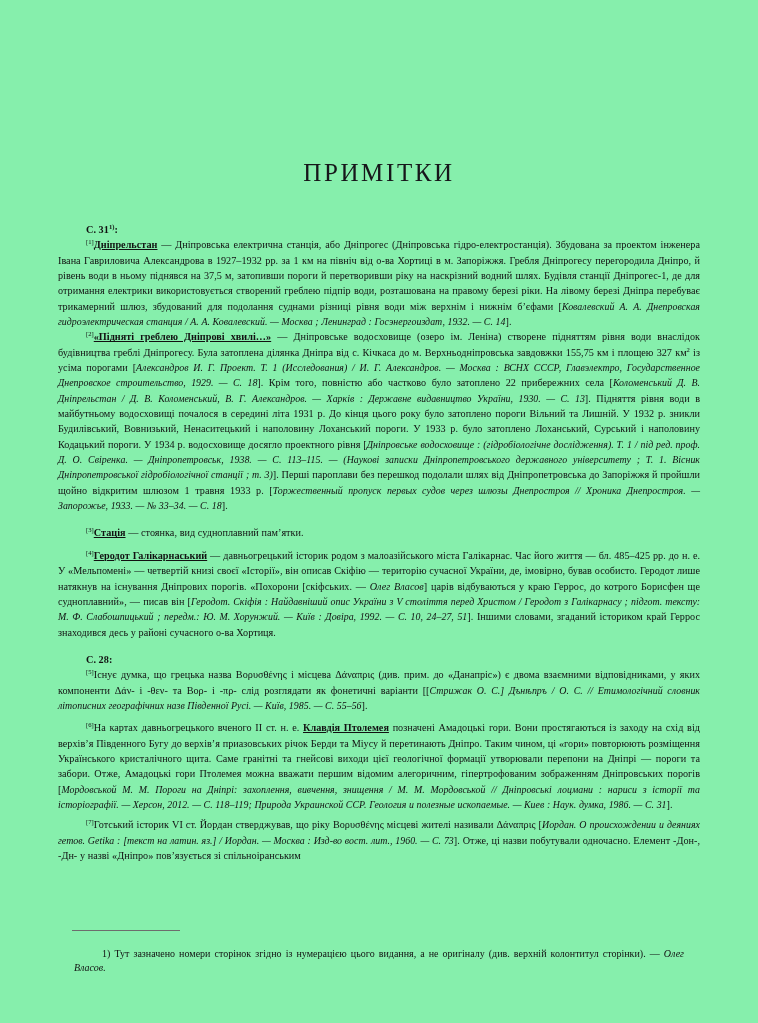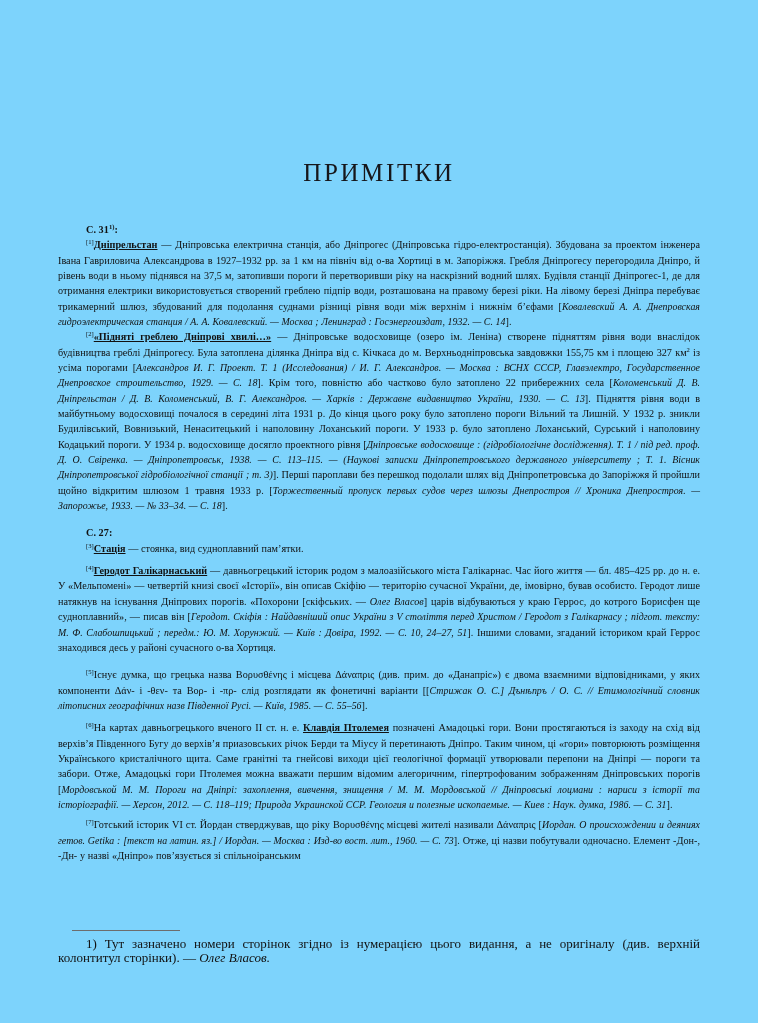--- a/index.html
+++ b/index.html
@@ -14,21 +14,21 @@
     position: relative;
     font-family: "Liberation Serif", "DejaVu Serif", serif;
     color: #111111;
     overflow: hidden;
   }
   .page {
     position: absolute;
     left: 0; top: 0;
     width: 758px;
     height: 1023px;
-    background: #7dd3fc;
+    background: #86efac;
   }
   .page-title {
     position: absolute;
     left: 0;
     top: 142px;
     width: 758px;
     text-align: center;
     font-size: 25px;
     letter-spacing: 2.6px;
     font-weight: 400;
@@ -90,23 +90,23 @@
     top: 930px;
     width: 642px;
   }
   .footnote-rule {
     width: 108px;
     height: 1px;
     background: #6d6d6d;
     margin: 0 0 6px 14px;
   }
   p.footnote {
-    font-size: 13px;
+    font-size: 10px;
     line-height: 13.6px;
-    margin: 0;
+    margin: 16px;
     text-align: justify;
     text-indent: 28px;
     letter-spacing: 0.01px;
   }
   p.footnote i { font-style: italic; }
 </style>
 </head>
 <body>
 
 <div class="page">
@@ -115,29 +115,29 @@
 
   <div class="content">
 
     <div class="sec-head"><span>С. 31</span><sup>1)</sup><span>:</span></div>
 
     <p class="note"><span class="mark">[1]</span><b>Дніпрельстан</b><span> — Дніпровська електрична станція, або Дніпрогес (Дніпровська гідро-електростанція). Збудована за проектом інженера Івана Гавриловича Александрова в 1927–1932 рр. за 1 км на північ від о-ва Хортиці в м. Запоріжжя. Гребля Дніпрогесу перегородила Дніпро, й рівень води в ньому піднявся на 37,5 м, затопивши пороги й перетворивши ріку на наскрізний водний шлях. Будівля станції Дніпрогес-1, де для отримання електрики використовується створений греблею підпір води, розташована на правому березі ріки. На лівому березі Дніпра перебуває трикамерний шлюз, збудований для подолання суднами різниці рівня води між верхнім і нижнім б’єфами [</span><i class="ref">Ковалевский А. А. Днепровская гидроэлектрическая станция / А. А. Ковалевский. — Москва ; Ленинград : Госэнергоиздат, 1932. — С. 14</i><span>].</span></p>
 
     <p class="note"><span class="mark">[2]</span><b>«Підняті греблею Дніпрові хвилі…»</b><span> — Дніпровське водосховище (озеро ім. Леніна) створене підняттям рівня води внаслідок будівництва греблі Дніпрогесу. Була затоплена ділянка Дніпра від с. Кічкаса до м. Верхньодніпровська завдовжки 155,75 км і площею 327 км</span><sup class="sq">2</sup><span> із усіма порогами [</span><i class="ref">Александров И. Г. Проект. Т. 1 (Исследования) / И. Г. Александров. — Москва : ВСНХ СССР, Главэлектро, Государственное Днепровское строительство, 1929. — С. 18</i><span>]. Крім того, повністю або частково було затоплено 22 прибережних села [</span><i class="ref">Коломенський Д. В. Дніпрельстан / Д. В. Коломенський, В. Г. Александров. — Харків : Державне видавництво України, 1930. — С. 13</i><span>]. Підняття рівня води в майбутньому водосховищі почалося в середині літа 1931 р. До кінця цього року було затоплено пороги Вільний та Лишній. У 1932 р. зникли Будилівський, Вовнизький, Ненаситецький і наполовину Лоханський пороги. У 1933 р. було затоплено Лоханський, Сурський і наполовину Кодацький пороги. У 1934 р. водосховище досягло проектного рівня [</span><i class="ref">Дніпровське водосховище : (гідробіологічне дослідження). Т. 1 / під ред. проф. Д. О. Свіренка. — Дніпропетровськ, 1938. — С. 113–115. — (Наукові записки Дніпропетровського державного університету ; Т. 1. Вісник Дніпропетровської гідробіологічної станції ; т. 3)</i><span>]. Перші пароплави без перешкод подолали шлях від Дніпропетровська до Запоріжжя й пройшли щойно відкритим шлюзом 1 травня 1933 р. [</span><i class="ref">Торжественный пропуск первых судов через шлюзы Днепростроя // Хроника Днепростроя. — Запорожье, 1933. — № 33–34. — С. 18</i><span>].</span></p>
 
     <div class="gap-before-head"></div>
-    <div class="sec-head"><span>С. 27</span><span>:</span></div>
 
     <p class="note"><span class="mark">[3]</span><b>Стація</b><span> — стоянка, вид судноплавний пам’ятки.</span></p>
 
     <div style="height:7px"></div>
 
     <p class="note"><span class="mark">[4]</span><b>Геродот Галікарнаський</b><span> — давньогрецький історик родом з малоазійського міста Галікарнас. Час його життя — бл. 485–425 рр. до н. е. У «Мельпомені» — четвертій книзі своєї «Історії», він описав Скіфію — територію сучасної України, де, імовірно, бував особисто. Геродот лише натякнув на існування Дніпрових порогів. «Похорони [скіфських. — </span><i>Олег Власов</i><span>] царів відбуваються у краю Геррос, до котрого Борисфен ще судноплавний», — писав він [</span><i class="ref">Геродот. Скіфія : Найдавніший опис України з V століття перед Христом / Геродот з Галікарнасу ; підгот. тексту: М. Ф. Слабошпицький ; передм.: Ю. М. Хорунжий. — Київ : Довіра, 1992. — С. 10, 24–27, 51</i><span>]. Іншими словами, згаданий істориком край Геррос знаходився десь у районі сучасного о-ва Хортиця.</span></p>
 
     <div class="gap-before-head"></div>
+    <div class="sec-head"><span>С. 28</span><span>:</span></div>
 
     <p class="note"><span class="mark">[5]</span><span>Існує думка, що грецька назва Βορυσθένης і місцева Δάναπρις (див. прим. до «Данапріс») є двома взаємними відповідниками, у яких компоненти Δάν- і -θεν- та Βορ- і -πρ- слід розглядати як фонетичні варіанти [[</span><i class="ref">Стрижак О. С.] Дънѣпръ / О. С. // Етимологічний словник літописних географічних назв Південної Русі. — Київ, 1985. — С. 55–56</i><span>].</span></p>
 
     <div style="height:7px"></div>
 
     <p class="note"><span class="mark">[6]</span><span>На картах давньогрецького вченого II ст. н. е. </span><b>Клавдія Птолемея</b><span> позначені Амадоцькі гори. Вони простягаються із заходу на схід від верхів’я Південного Бугу до верхів’я приазовських річок Берди та Міусу й перетинають Дніпро. Таким чином, ці «гори» повторюють розміщення Українського кристалічного щита. Саме гранітні та гнейсові виходи цієї геологічної формації утворювали перепони на Дніпрі — пороги та забори. Отже, Амадоцькі гори Птолемея можна вважати першим відомим алегоричним, гіпертрофованим зображенням Дніпровських порогів [</span><i class="ref">Мордовськой М. М. Пороги на Дніпрі: захоплення, вивчення, знищення / М. М. Мордовськой // Дніпровські лоцмани : нариси з історії та історіографії. — Херсон, 2012. — С. 118–119; Природа Украинской ССР. Геология и полезные ископаемые. — Киев : Наук. думка, 1986. — С. 31</i><span>].</span></p>
 
     <div style="height:5px"></div>
 
     <p class="note"><span class="mark">[7]</span><span>Готський історик VI ст. Йордан стверджував, що ріку Βορυσθένης місцеві жителі називали Δάναπρις [</span><i class="ref">Иордан. О происхождении и деяниях гетов. Getika : [текст на латин. яз.] / Иордан. — Москва : Изд-во вост. лит., 1960. — С. 73</i><span>]. Отже, ці назви побутували одночасно. Елемент -Дон-, -Дн- у назві «Дніпро» пов’язується зі спільноіранським</span></p>

